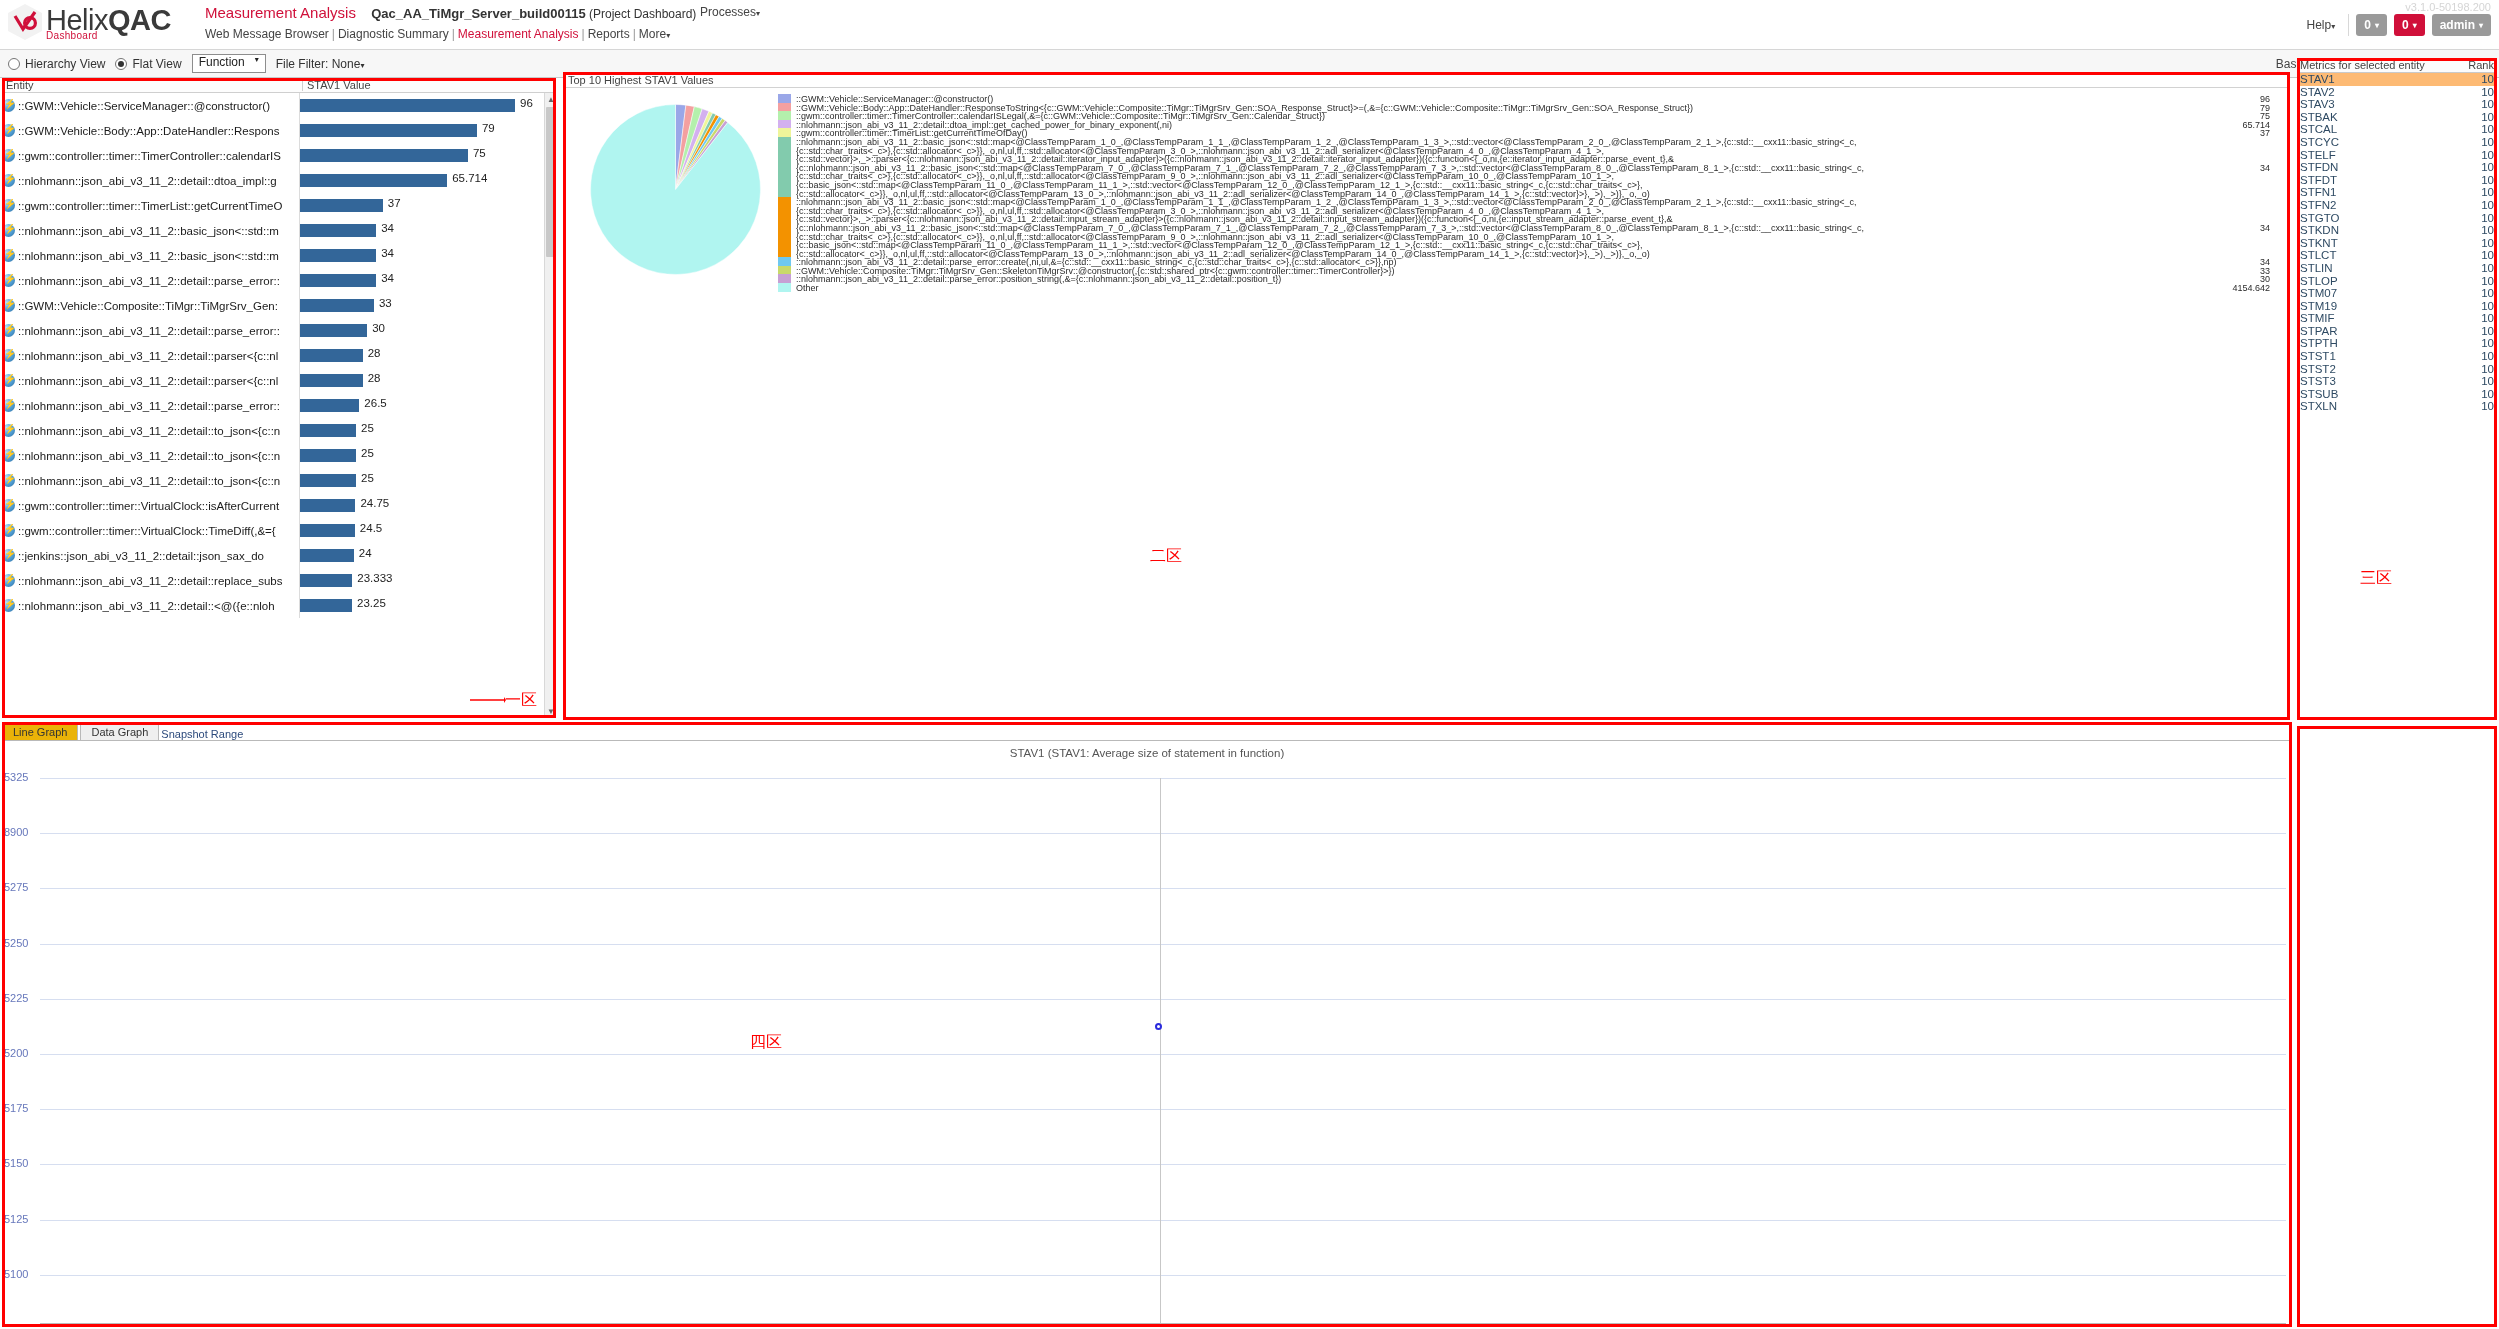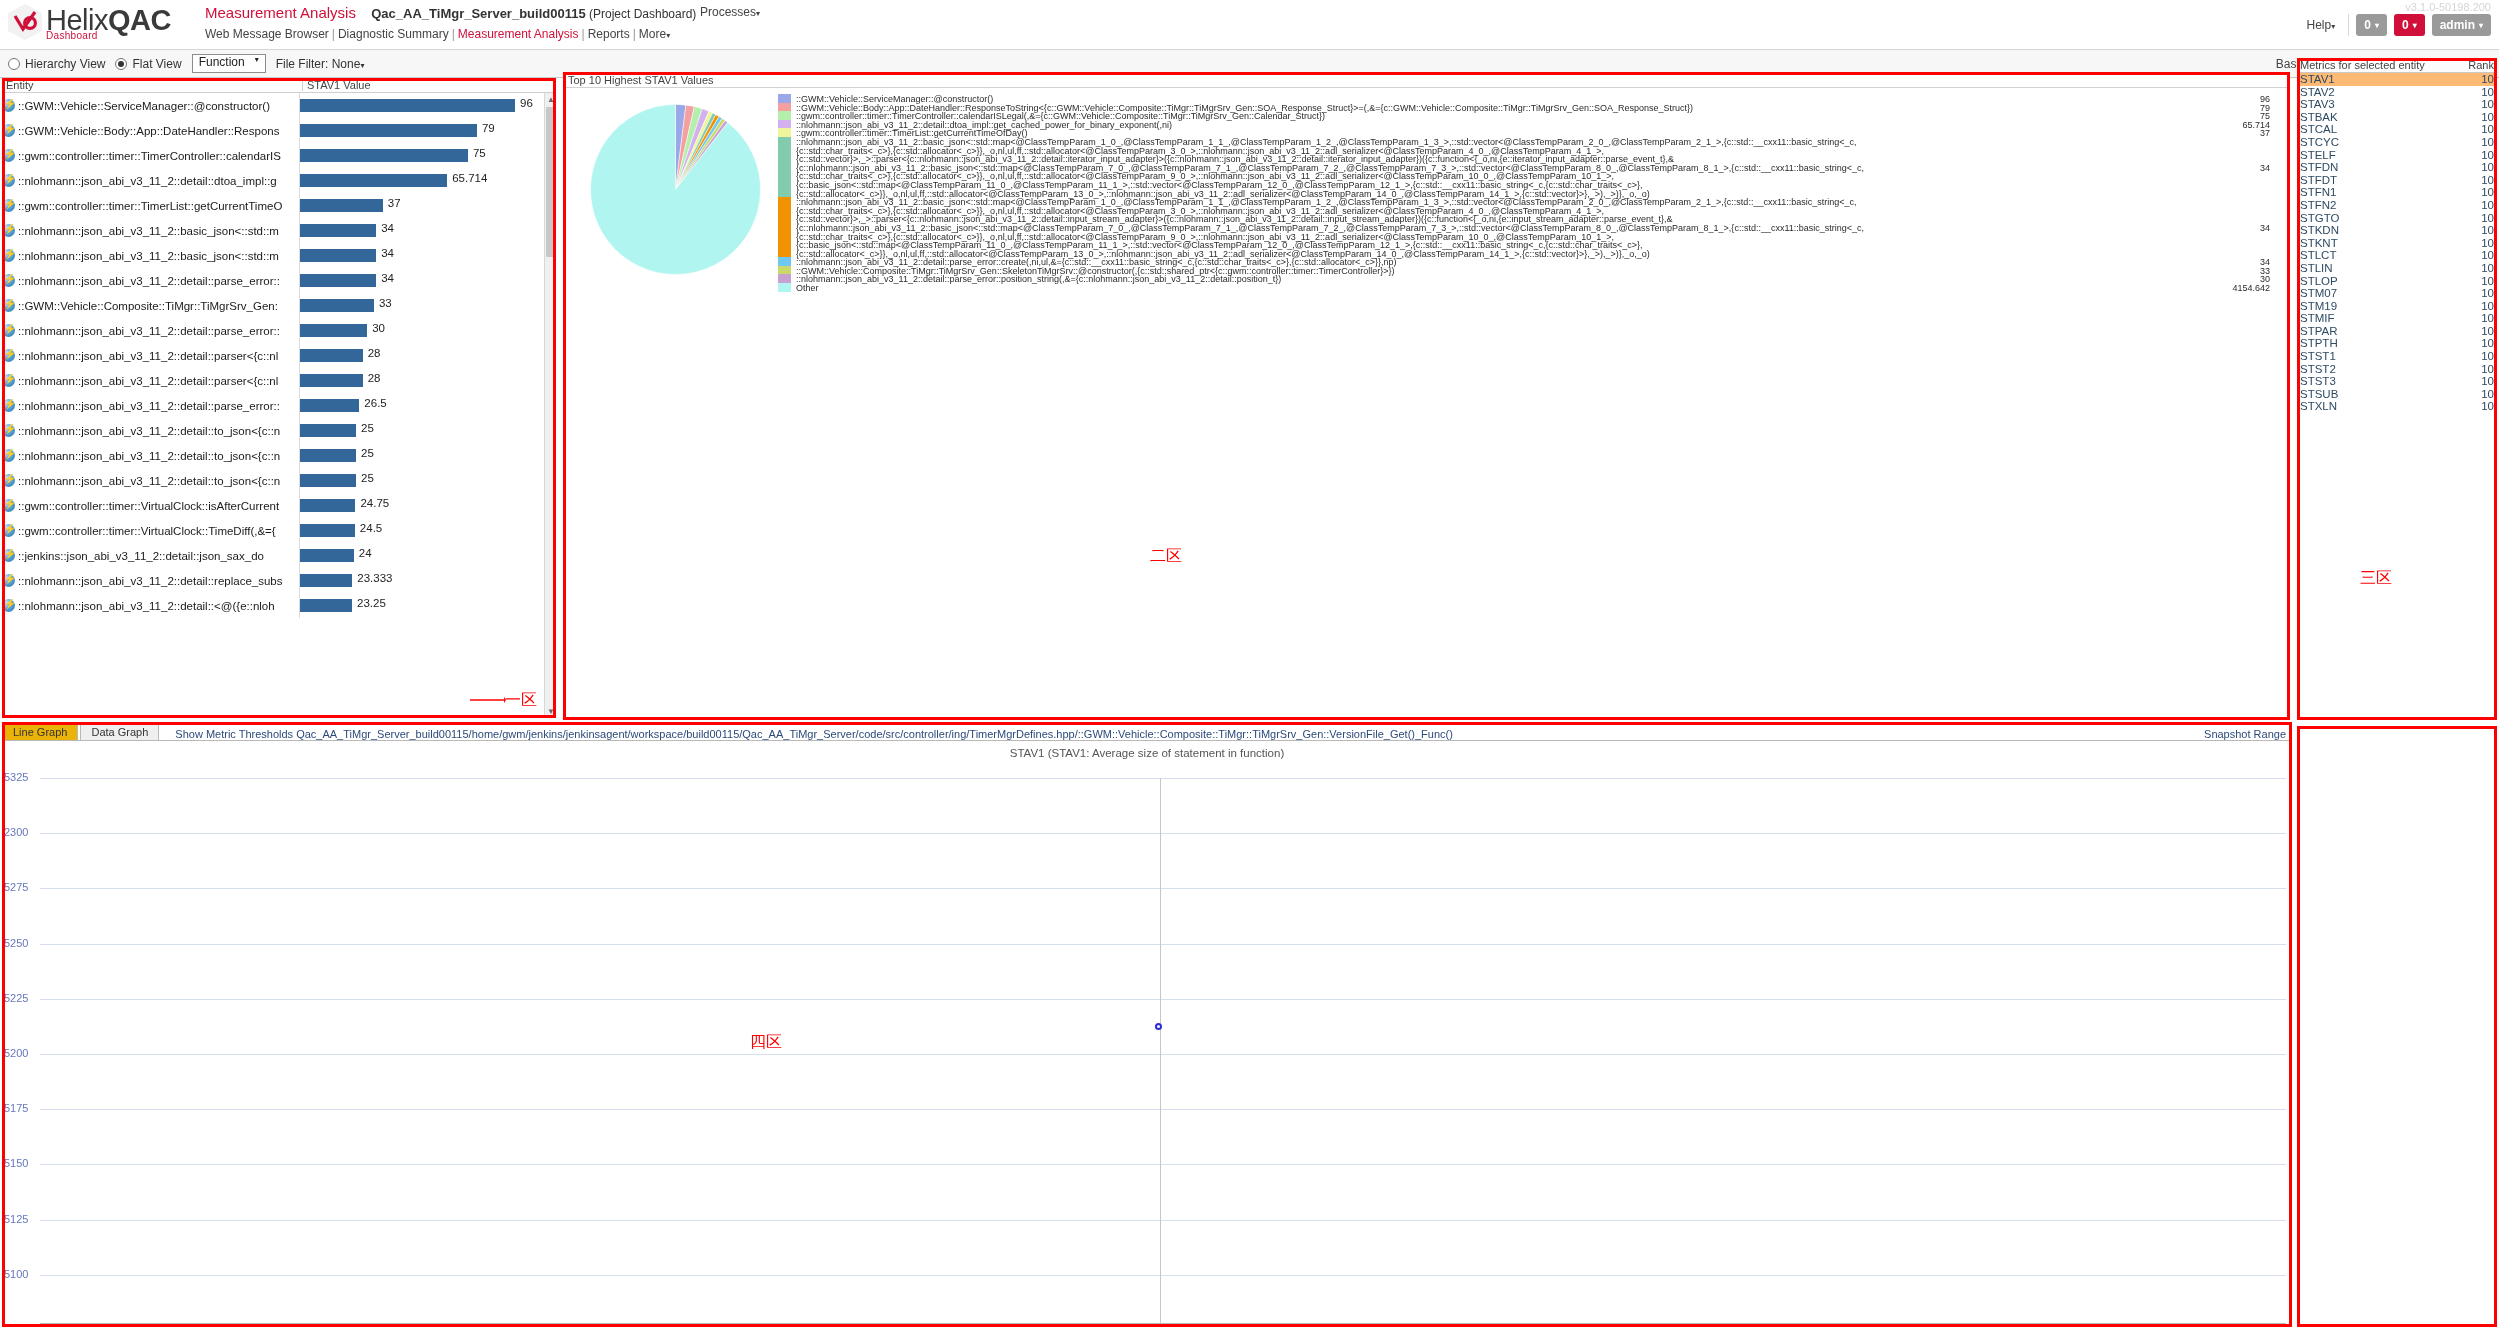--- a/index.html
+++ b/index.html
@@ -713,29 +713,28 @@
         <span>STXLN</span>
         <span>10</span>
       </div>
     </div>
 </div>
 
 <div id="panel4">
   <div class="g-tabs">
     <div class="g-tab active">Line Graph</div>
     <div class="g-tab">Data Graph</div>
-    <div class="g-crumb">Show Metric Thresholds   Qac_AA_TiMgr_Server_build00115/home/gwm/jenkins/jenkinsagent/workspace/build00115/Qac_AA_TiMgr_Server/code/src/controller/ing/TimerMgrDefines.hpp/::GWM::Vehicle::Composite::TiMgr::TiMgrSrv_Gen::VersionFile_Get()_Func()</div>
     <div class="g-right">Snapshot Range</div>
   </div>
   <div class="chart-title">STAV1 (STAV1: Average size of statement in function)</div>
   <div class="chart-area" id="chart-area">
       <div class="grid-line" style="top: 10px;"></div>
       <div class="ytick" style="top: 3px;">5325</div>
       <div class="grid-line" style="top: 65.2083px;"></div>
-      <div class="ytick" style="top: 58.2083px;">2300</div>
+      <div class="ytick" style="top: 58.2083px;">8900</div>
       <div class="grid-line" style="top: 120.417px;"></div>
       <div class="ytick" style="top: 113.417px;">5275</div>
       <div class="grid-line" style="top: 175.625px;"></div>
       <div class="ytick" style="top: 168.625px;">5250</div>
       <div class="grid-line" style="top: 230.833px;"></div>
       <div class="ytick" style="top: 223.833px;">5225</div>
       <div class="grid-line" style="top: 286.042px;"></div>
       <div class="ytick" style="top: 279.042px;">5200</div>
       <div class="grid-line" style="top: 341.25px;"></div>
       <div class="ytick" style="top: 334.25px;">5175</div>

